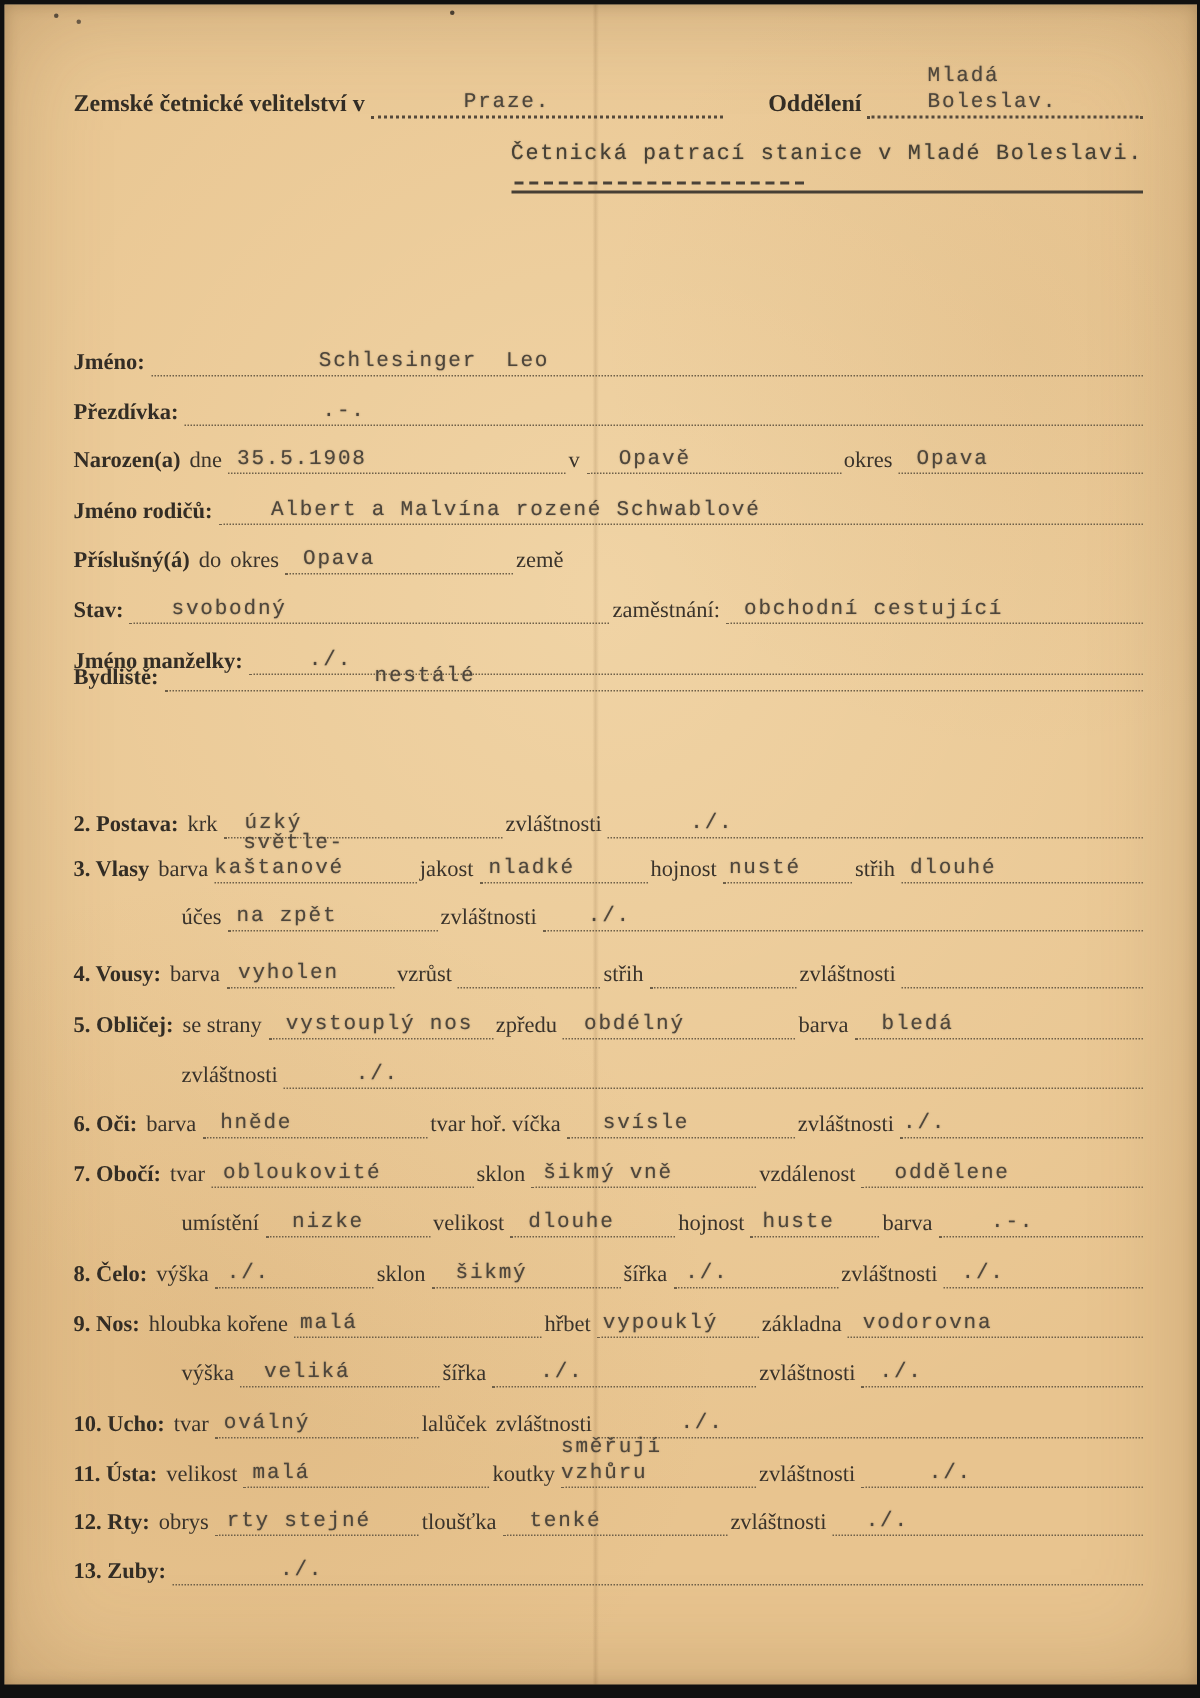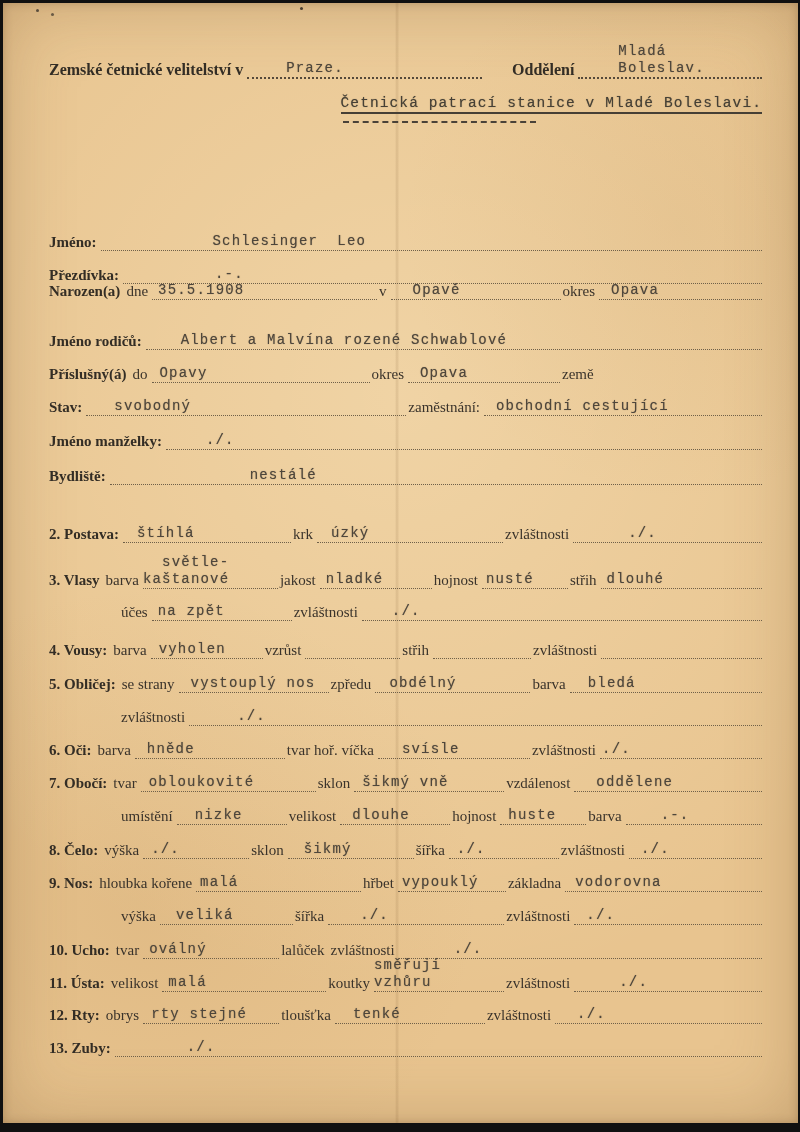--- a/index.html
+++ b/index.html
@@ -26,35 +26,35 @@
   .val{font-family:"Liberation Mono","DejaVu Sans Mono",monospace;font-size:14px;
        color:#4e463b;letter-spacing:1.2px;white-space:pre-wrap;line-height:17px;
        text-shadow:0 0 1px rgba(78,70,59,.55);}
   .hdr{position:absolute;top:50px;left:46px;right:36px;display:flex;align-items:flex-end;height:26px;}
   .hdr .lbl{font-size:16px;}
   .hdr .fill{border-bottom:2px dotted #55493a;}
   .gap{width:30px;height:100%;}
   .station{position:absolute;top:90px;right:36px;height:24px;}
   .station .typed{font-family:"Liberation Mono","DejaVu Sans Mono",monospace;font-size:14.5px;
        color:#464035;letter-spacing:1.1px;text-shadow:0 0 1px rgba(70,64,53,.55);
-       border-bottom:2px solid #463f35;padding-bottom:1px;display:inline-block;}
+       border-bottom:2px solid #463f35;padding-bottom:16px;display:inline-block;}
   .station .dashes{position:absolute;left:2px;bottom:-6px;width:46%;border-bottom:2px dashed #4a4238;}
   .title{position:absolute;top:150px;left:0;right:0;text-align:center;
        font-size:40px;color:#3f3930;letter-spacing:1px;word-spacing:12px;font-weight:400;}
 </style>
 </head>
 <body>
 
 <div class="page">
   <div class="specks"></div>
 
   <div class="hdr">
     <span class="lbl b">Zemské četnické velitelství v</span>
     <span class="fill" style="flex:0 0 235px">
-      <span class="val" style="margin-left:39px">Praze.</span>
+      <span class="val" style="margin-left:62px">Praze.</span>
     </span>
     <span class="gap"></span>
     <span class="lbl b">Oddělení</span>
     <span class="fill grow">
       <span class="val" style="margin-left:40px">Mladá Boleslav.</span>
     </span>
   </div>
 
   <div class="station">
     <span class="typed">Četnická patrací stanice v Mladé Boleslavi.</span>
@@ -69,21 +69,21 @@
     </span>
   </div>
 
   <div class="row" style="top:259px">
     <span class="lbl b">Přezdívka:</span>
     <span class="fill grow">
       <span class="val" style="margin-left:92px">.-.</span>
     </span>
   </div>
 
-  <div class="row" style="top:275px">
+  <div class="row" style="top:291px">
     <span class="lbl b">Narozen(a)</span>
     <span class="lbl">dne</span>
     <span class="fill" style="flex:0 0 225px">
       <span class="val" style="margin-left:6px">35.5.1908</span>
     </span>
     <span class="lbl">v</span>
     <span class="fill" style="flex:0 0 170px">
       <span class="val" style="margin-left:22px">Opavě</span>
     </span>
     <span class="lbl">okres</span>
@@ -95,23 +95,20 @@
   <div class="row" style="top:325px">
     <span class="lbl b">Jméno rodičů:</span>
     <span class="fill grow">
       <span class="val" style="margin-left:35px">Albert a Malvína rozené Schwablové</span>
     </span>
   </div>
 
   <div class="row" style="top:358px">
     <span class="lbl b">Příslušný(á)</span>
     <span class="lbl">do</span>
-    <span class="fill" style="flex:0 0 218px">
-      <span class="val" style="margin-left:8px">Opavy</span>
-    </span>
     <span class="lbl">okres</span>
     <span class="fill" style="flex:0 0 152px">
       <span class="val" style="margin-left:12px">Opava</span>
     </span>
     <span class="lbl">země</span>
   </div>
 
   <div class="row" style="top:391px">
     <span class="lbl b">Stav:</span>
     <span class="fill" style="flex:0 0 320px">
@@ -123,33 +120,30 @@
     </span>
   </div>
 
   <div class="row" style="top:425px">
     <span class="lbl b">Jméno manželky:</span>
     <span class="fill grow">
       <span class="val" style="margin-left:40px">./.</span>
     </span>
   </div>
 
-  <div class="row" style="top:460px">
+  <div class="row" style="top:436px">
     <span class="lbl b">Bydliště:</span>
     <span class="fill grow">
       <span class="val" style="margin-left:140px">nestálé</span>
     </span>
   </div>
 
 
-  <div class="row" style="top:518px">
+  <div class="row" style="top:534px">
     <span class="lbl b">2. Postava:</span>
-    <span class="fill" style="flex:0 0 168px">
-      <span class="val" style="margin-left:14px">štíhlá</span>
-    </span>
     <span class="lbl">krk</span>
     <span class="fill" style="flex:0 0 186px">
       <span class="val" style="margin-left:14px">úzký</span>
     </span>
     <span class="lbl">zvláštnosti</span>
     <span class="fill grow">
       <span class="val" style="margin-left:55px">./.</span>
     </span>
   </div>
 

